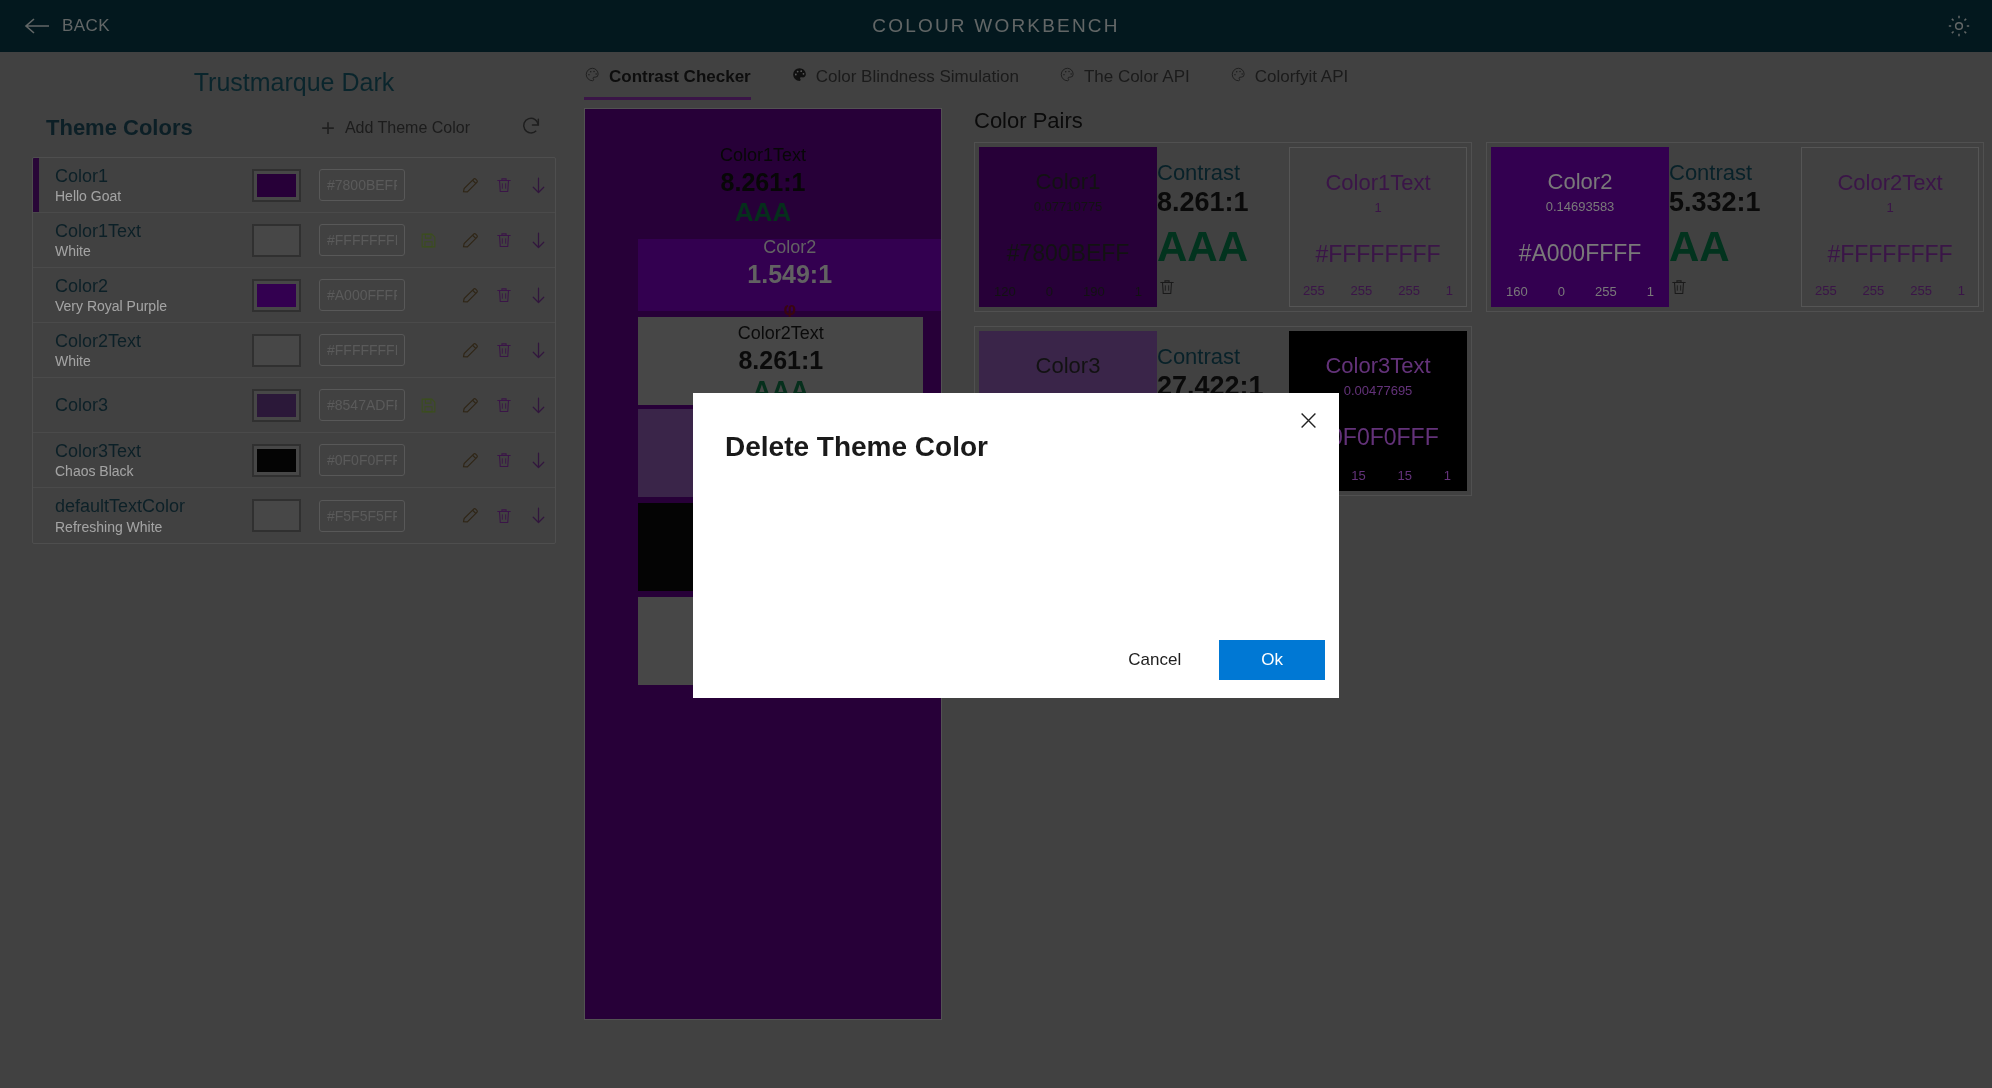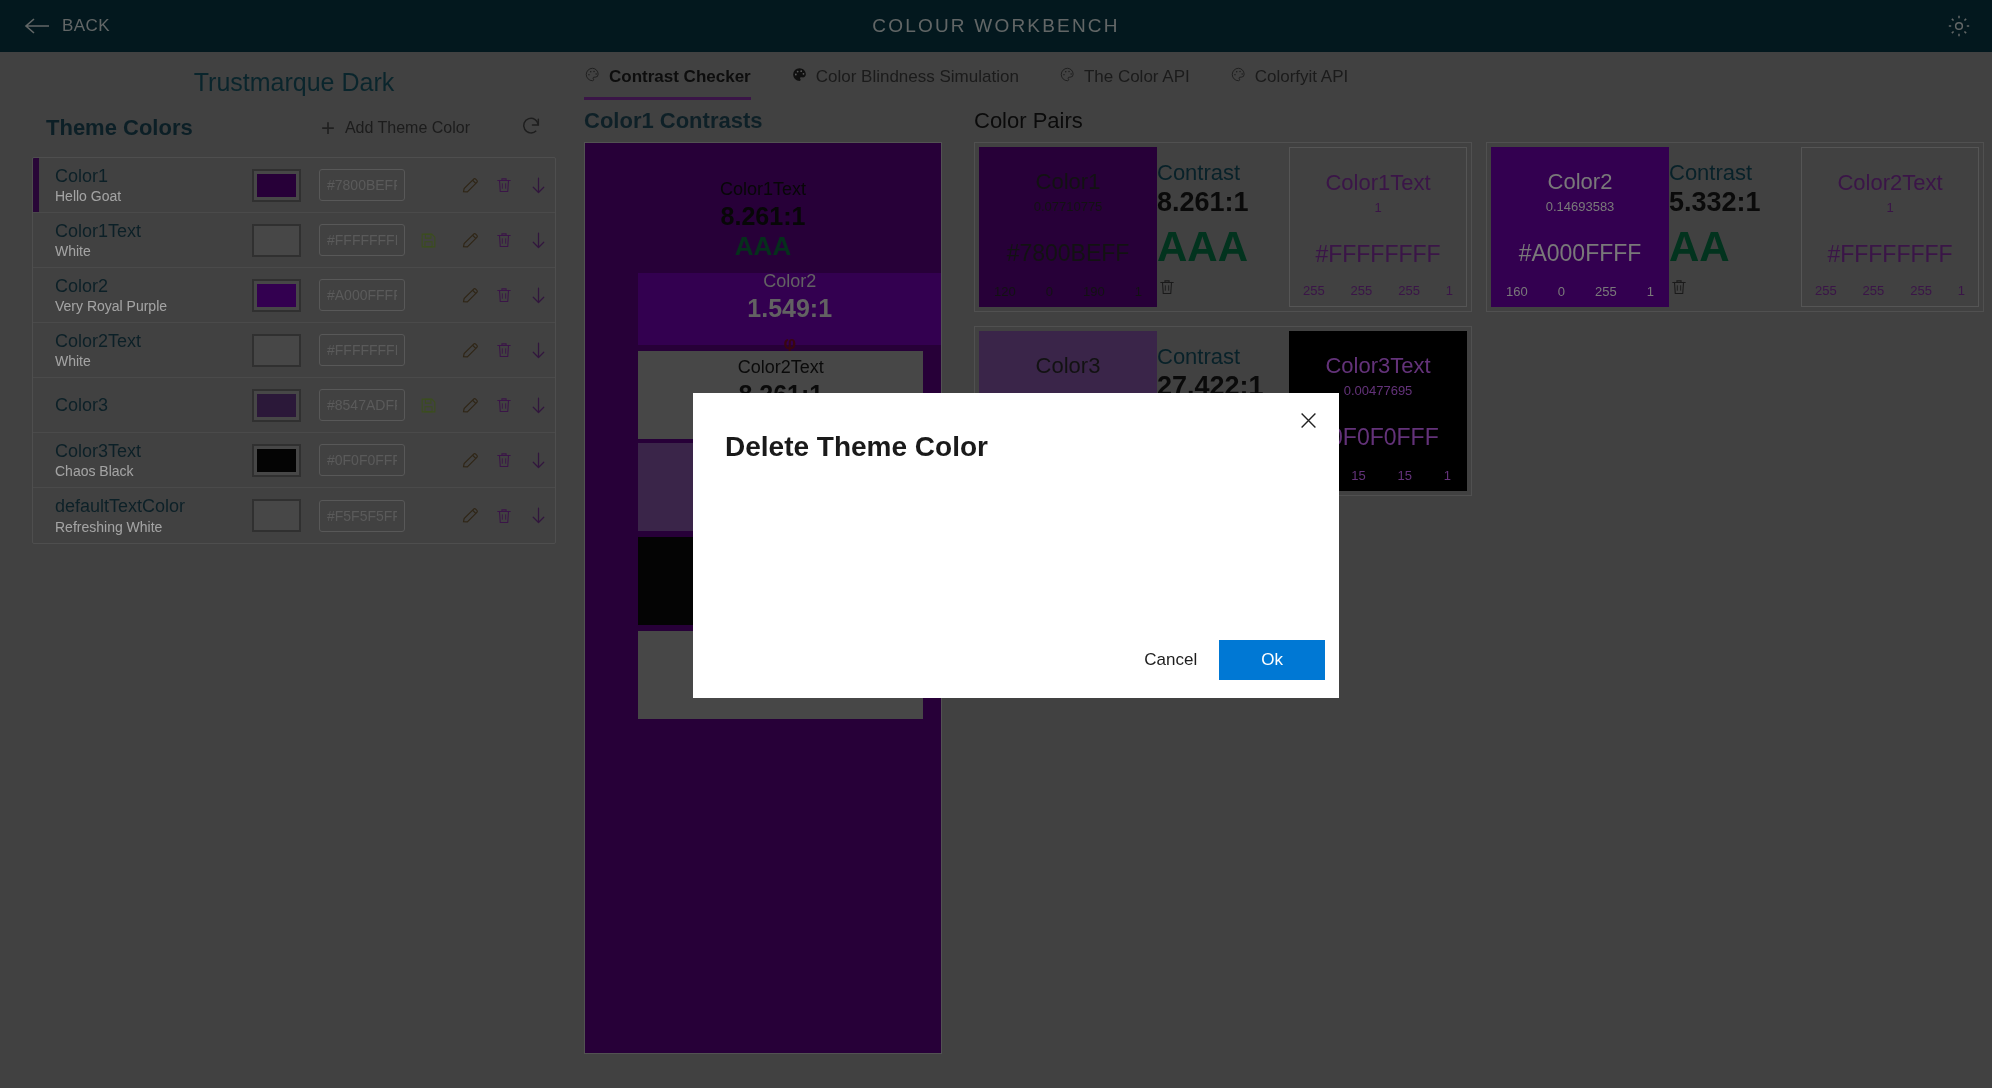--- a/index.html
+++ b/index.html
@@ -168,21 +168,21 @@
   .dlg-title {
     position: absolute; left: 32px; top: 38px;
     font-size: 28px; color: #1a1a1a; font-weight: 700;
   }
   .dlg-body {
     position: absolute; left: 0; right: 0; top: 135px; text-align: center;
     font-size: 17px; color: #1e1e1e;
   }
   .dlg-actions {
     position: absolute; right: 14px; bottom: 18px;
-    display: flex; align-items: center; gap: 14px; justify-content: center;
+    display: flex; align-items: center; gap: 30px; justify-content: center;
   }
   .btn-cancel {
     background: none; border: none; font-size: 17px; color: #1d1d1d;
     cursor: pointer; padding: 9px 8px; font-family: "Liberation Sans", sans-serif;
   }
   .btn-ok {
     background: #0078d4; border: none; color: #fff; font-size: 17px;
     padding: 10px 42px; cursor: pointer; font-family: "Liberation Sans", sans-serif;
   }
 </style>
@@ -501,21 +501,20 @@
                   <circle cx="14.2" cy="7.8" r="1" fill="#2b2b2b"></circle>
                   <circle cx="17.2" cy="11.2" r="1" fill="#2b2b2b"></circle>
                 </svg></span>
               <span>Colorfyit API</span>
             </div>
           </div>
 
         <div class="panels">
 
           <div class="contrast-col">
-            <div class="section-title">Color1 Contrasts</div>
             <div class="contrast-stack" id="contrast-stack">
                 <div class="cs-item" style="top: 0px; left: 0%; width: 100%; height: 130px; background: rgb(61, 0, 88); color: rgb(11, 11, 11); padding-top: 24px;">
                   <div class="cs-name">Color1Text</div>
                   <div class="cs-ratio">8.261:1</div>
                   <div class="cs-grade" style="color:#0a4a2c">AAA</div>
                 </div>
                 <div class="cs-item" style="top: 130px; left: 15%; width: 85%; height: 72px; background: rgb(81, 1, 126); color: rgb(154, 154, 154); padding-top: 6px;">
                   <div class="cs-name">Color2</div>
                   <div class="cs-ratio">1.549:1</div>
                   <div class="cs-grade" style="color:#5a0a1a">ᵩ</div>

